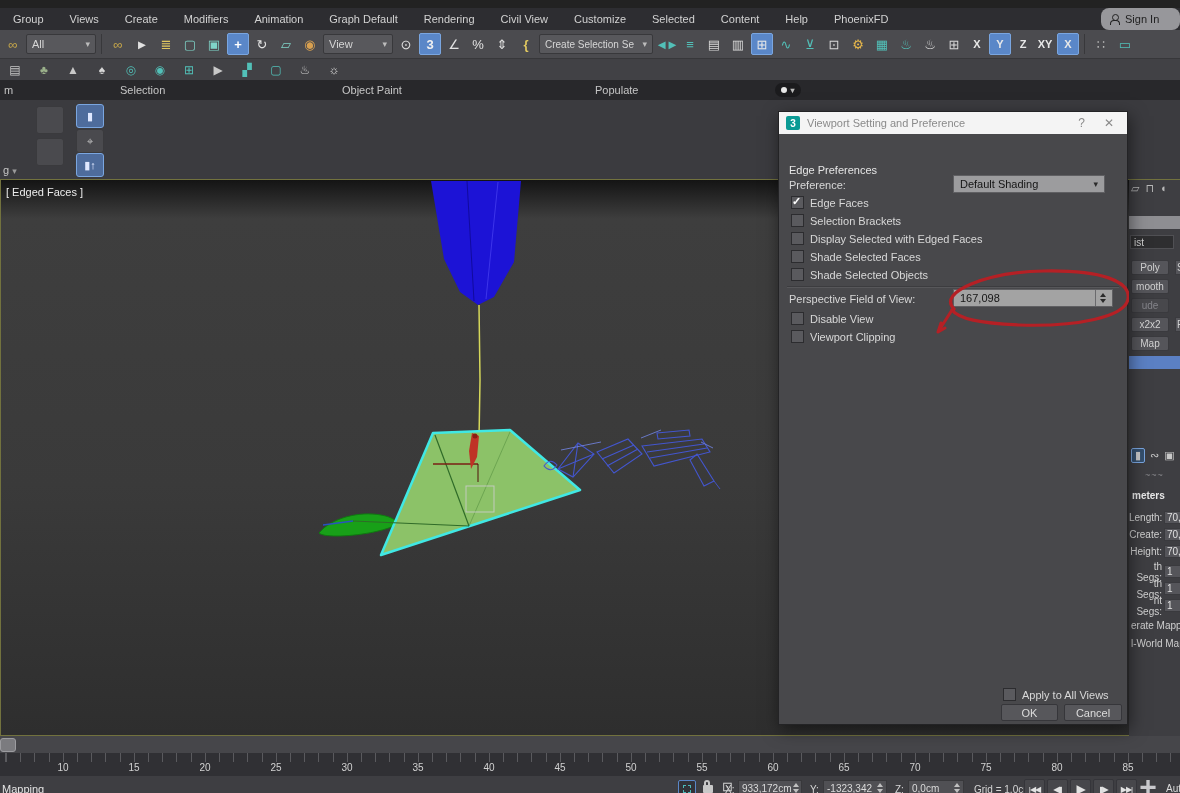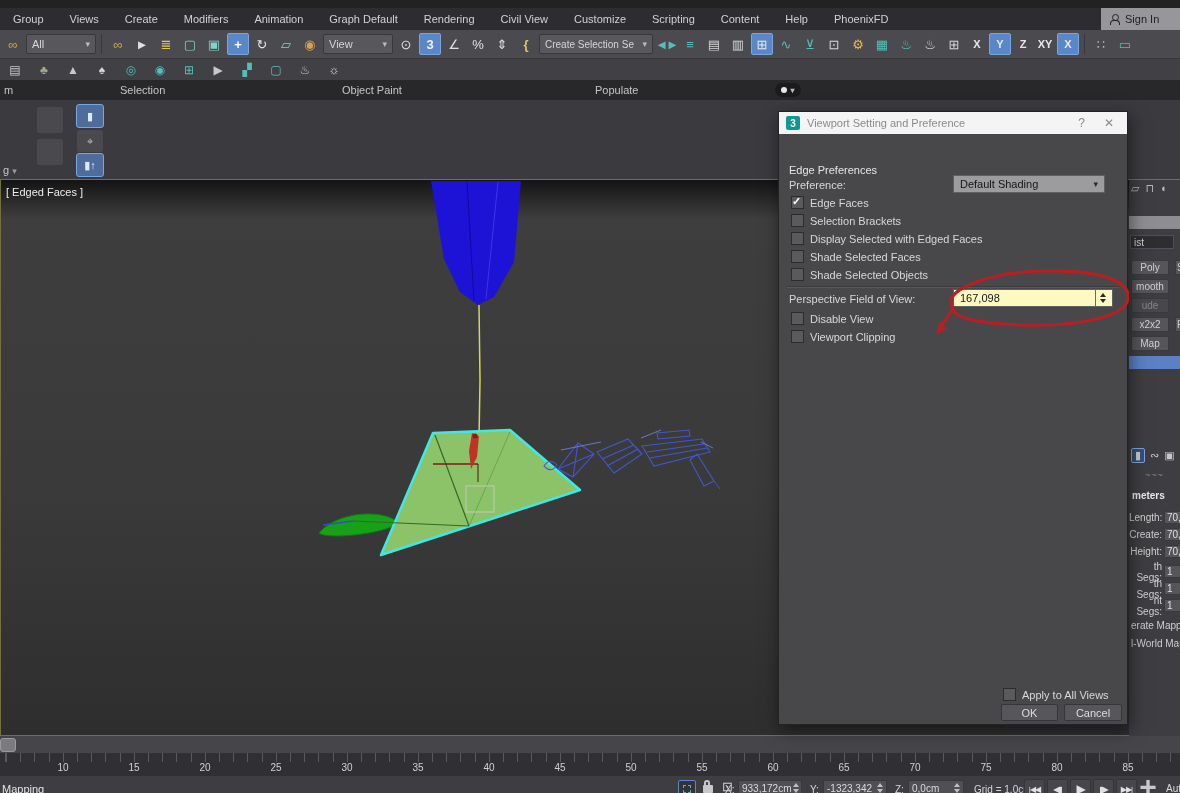--- a/index.html
+++ b/index.html
@@ -2,21 +2,21 @@
 <html><head>
 <meta charset="utf-8">
 <style>
   html,body{margin:0;padding:0;background:#222;}
   #app{position:relative;width:1180px;height:793px;background:#3b3b3f;
        font-family:"Liberation Sans",sans-serif;font-size:11px;color:#d6d6d6;overflow:hidden;margin-top:8px;}
   
   .menu-bar{position:absolute;left:0;top:0;right:0;height:22px;background:#2d2d31;display:flex;align-items:center;}
   .menu-item{padding:0 13px;line-height:22px;color:#d2d2d2;white-space:nowrap;}
   .sign-in{position:absolute;right:0;top:0;height:22px;width:70px;background:#97979b;color:#212121;
-           display:flex;align-items:center;gap:6px;padding-left:9px;}
+           display:flex;align-items:center;gap:6px;padding-left:9px;border-radius:8px;}
   .person{width:9px;height:10px;position:relative;}
   .person::before{content:"";position:absolute;left:2px;top:0;width:5px;height:5px;border:1px solid #222;border-radius:50%;}
   .person::after{content:"";position:absolute;left:0;top:6px;width:8px;height:4px;border:1px solid #222;border-bottom:none;border-radius:4px 4px 0 0;}
   
   .tb1{position:absolute;left:0;top:22px;right:0;height:28px;background:#4b4b4f;border-bottom:1px solid #37373a;
        display:flex;align-items:center;gap:2px;padding-left:2px;}
   .tb2{position:absolute;left:0;top:51px;right:0;height:21px;background:#414145;display:flex;align-items:center;gap:7px;padding-left:4px;}
   .icon-btn{min-width:22px;height:22px;display:flex;align-items:center;justify-content:center;font-size:13px;border-radius:2px;box-sizing:border-box;}
   .tb2 .icon-btn{height:19px;font-size:12px;}
   .icon-btn[data-active="true"]{background:#5a87c8;border:1px solid #7aa6e0;}
@@ -63,21 +63,21 @@
   .dlg-btn{color:#8a8a8a;font-size:12px;padding:0 6px;}
   .dlg-tabs{position:absolute;left:10px;top:34px;right:12px;display:flex;align-items:flex-end;gap:28px;}
   .dlg-tab{color:#b4b4b4;padding-bottom:2px;}
   .dlg-tab[data-active="true"]{color:#f2f2f2;font-weight:bold;}
   .tab-rule{flex:1;height:1px;background:#6d6d70;margin-bottom:5px;}
   .dlg-section{position:absolute;left:10px;top:52px;color:#e6e6e6;}
   .dlg-label{position:absolute;color:#d8d8d8;}
   .combo{position:absolute;left:174px;top:63px;width:152px;height:18px;background:#9c9c9e;border:1px solid #5f5f62;
          color:#151515;display:flex;align-items:center;padding:0 6px;box-sizing:border-box;}
   .combo .caret{margin-left:auto;font-size:9px;color:#2a2a2a;}
-  .spinfield{position:absolute;left:174px;top:177px;width:160px;height:18px;background:#fef9c3;border:1px solid #5f5f62;
+  .spinfield{position:absolute;left:174px;top:177px;width:160px;height:18px;background:#a3a3a3;border:1px solid #5f5f62;
              color:#151515;display:flex;align-items:center;padding:0 6px;box-sizing:border-box;}
   .spin{margin-left:auto;display:flex;flex-direction:column;gap:2px;border-left:1px solid #6a6a6d;padding-left:4px;height:100%;justify-content:center;}
   .spin i{width:0;height:0;border-left:3px solid transparent;border-right:3px solid transparent;}
   .spin .up{border-bottom:4px solid #2a2a2a;}
   .spin .dn{border-top:4px solid #2a2a2a;}
   .cb{position:absolute;display:flex;gap:6px;align-items:center;color:#d8d8d8;}
   .cbx{width:11px;height:11px;background:#5a5a5e;border:1px solid #2c2c2f;position:relative;flex:0 0 auto;}
   .cbx[data-checked="true"]::after{content:"✓";position:absolute;left:0px;top:-2px;color:#fff;font-size:11px;font-weight:bold;}
   .hrule{position:absolute;left:8px;right:8px;top:174px;height:1px;background:#3c3c3f;border-bottom:1px solid #57575a;}
   .dlg-push{position:absolute;top:592px;height:17px;background:#57575b;border:1px solid #36363a;border-radius:2px;
@@ -149,21 +149,21 @@
 
   <span class="menu-item">Group</span>
       <span class="menu-item">Views</span>
       <span class="menu-item">Create</span>
       <span class="menu-item">Modifiers</span>
       <span class="menu-item">Animation</span>
       <span class="menu-item">Graph Default</span>
       <span class="menu-item">Rendering</span>
       <span class="menu-item">Civil View</span>
       <span class="menu-item">Customize</span>
-      <span class="menu-item">Scripting</span>
+      <span class="menu-item">Selected</span>
       <span class="menu-item">Content</span>
       <span class="menu-item">Help</span>
       <span class="menu-item">PhoenixFD</span>
     </div>
   <div class="sign-in">
     <span class="person"></span>
     <span>Sign In</span>
   </div>
 
   <div class="tb1">

